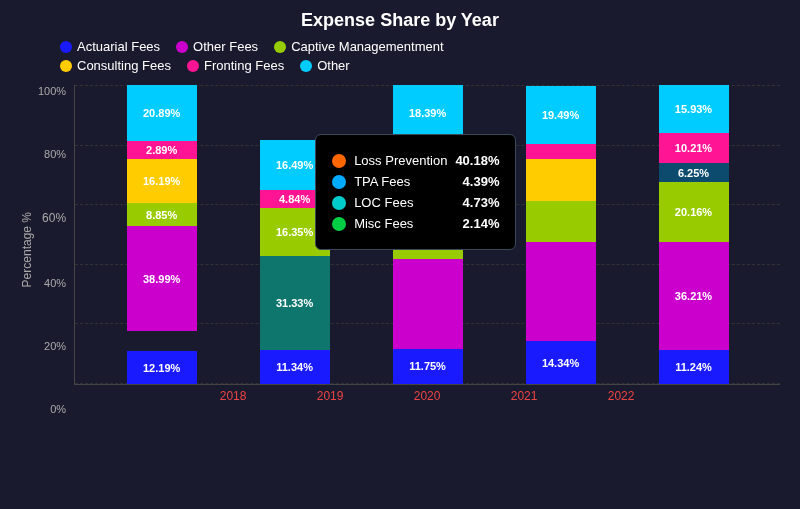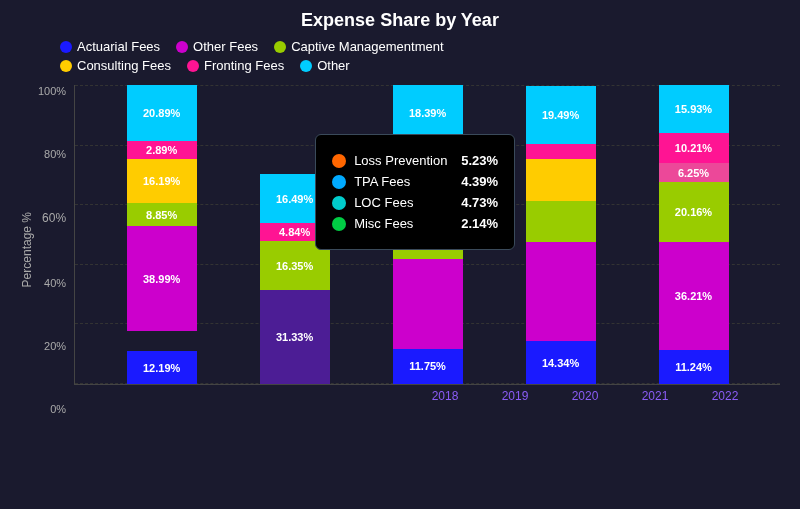--- a/index.html
+++ b/index.html
@@ -107,24 +107,25 @@
       align-items: center;
       justify-content: center;
       font-size: 11px;
       font-weight: bold;
       color: #fff;
       overflow: hidden;
       position: relative;
     }
     .x-labels {
       display: flex;
-      justify-content: flex-end;
+      justify-content: center;
       padding: 4px 20px 0 20px;
       font-size: 12px;
-      color: #8b5cf6;
+      color: #ef4444;
+      gap: 27px;
     }
     .x-label {
       width: 70px;
       text-align: center;
     }
     .tooltip {
       position: absolute;
       background: #000000;
       border: 1px solid #3a4a5a;
       border-radius: 6px;
@@ -217,21 +218,22 @@
           </div>
       <div class="bar-group">
             <div class="bar-segment" style="background: rgb(26, 26, 255); height: 12.19%; min-height: 18px; margin-top: 20px;">12.19%</div>
             <div class="bar-segment" style="background: rgb(204, 0, 204); height: 38.99%; min-height: 18px;">38.99%</div>
             <div class="bar-segment" style="background: rgb(153, 204, 0); height: 8.85%; min-height: 18px;">8.85%</div>
             <div class="bar-segment" style="background: rgb(255, 204, 0); height: 16.19%; min-height: 18px;">16.19%</div>
             <div class="bar-segment" style="background: rgb(255, 20, 147); height: 2.89%; min-height: 18px;">2.89%</div>
             <div class="bar-segment" style="background: rgb(0, 204, 255); height: 20.89%; min-height: 18px;">20.89%</div>
           </div>
           <div class="bar-group">
-            <div class="bar-segment" style="background: #4c1d95; height: 31.33%; min-height: 18px;">31.33%</div>
+            <div class="bar-segment" style="background: rgb(26, 26, 255); height: 11.34%; min-height: 18px;">11.34%</div>
+            <div class="bar-segment" style="background: #0f766e; height: 31.33%; min-height: 18px;">31.33%</div>
             <div class="bar-segment" style="background: rgb(153, 204, 0); height: 16.35%; min-height: 18px;">16.35%</div>
             <div class="bar-segment" style="background: rgb(255, 20, 147); height: 4.84%; min-height: 18px;">4.84%</div>
             <div class="bar-segment" style="background: rgb(0, 204, 255); height: 16.49%; min-height: 18px;">16.49%</div>
           </div>
           <div class="bar-group">
             <div class="bar-segment" style="background: rgb(26, 26, 255); height: 11.75%; min-height: 18px;">11.75%</div>
             <div class="bar-segment" style="background: rgb(204, 0, 204); height: 30%; min-height: 0px;"></div>
             <div class="bar-segment" style="background: rgb(153, 204, 0); height: 16%; min-height: 0px;"></div>
             <div class="bar-segment" style="background: rgb(255, 204, 0); height: 12%; min-height: 0px;"></div>
             <div class="bar-segment" style="background: rgb(255, 20, 147); height: 11.86%; min-height: 0px;"></div>
@@ -242,29 +244,29 @@
             <div class="bar-segment" style="background: rgb(204, 0, 204); height: 33%; min-height: 0px;"></div>
             <div class="bar-segment" style="background: rgb(153, 204, 0); height: 14%; min-height: 0px;"></div>
             <div class="bar-segment" style="background: rgb(255, 204, 0); height: 14%; min-height: 0px;"></div>
             <div class="bar-segment" style="background: rgb(255, 20, 147); height: 4.83%; min-height: 0px;"></div>
             <div class="bar-segment" style="background: rgb(0, 204, 255); height: 19.49%; min-height: 18px;">19.49%</div>
           </div>
           <div class="bar-group">
             <div class="bar-segment" style="background: rgb(26, 26, 255); height: 11.24%; min-height: 18px;">11.24%</div>
             <div class="bar-segment" style="background: rgb(204, 0, 204); height: 36.21%; min-height: 18px;">36.21%</div>
             <div class="bar-segment" style="background: rgb(153, 204, 0); height: 20.16%; min-height: 18px;">20.16%</div>
-            <div class="bar-segment" style="background: #ec4899; height: 6.25%; min-height: 18px;">6.25%</div>
+            <div class="bar-segment" style="background: #0c4a6e; height: 6.25%; min-height: 18px;">6.25%</div>
             <div class="bar-segment" style="background: rgb(255, 20, 147); height: 10.21%; min-height: 18px;">10.21%</div>
             <div class="bar-segment" style="background: rgb(0, 204, 255); height: 15.93%; min-height: 18px;">15.93%</div>
           </div>
           <div class="tooltip">
             <div class="tooltip-row">
               <div class="tooltip-dot" style="background: rgb(255, 102, 0);"></div>
               <span class="tooltip-label">Loss Prevention</span>
-              <span class="tooltip-value">5.23%</span>
+              <span class="tooltip-value">40.18%</span>
             </div>
             <div class="tooltip-row">
               <div class="tooltip-dot" style="background: rgb(0, 170, 255);"></div>
               <span class="tooltip-label">TPA Fees</span>
               <span class="tooltip-value">4.39%</span>
             </div>
             <div class="tooltip-row">
               <div class="tooltip-dot" style="background: rgb(0, 204, 204);"></div>
               <span class="tooltip-label">LOC Fees</span>
               <span class="tooltip-value">4.73%</span>

